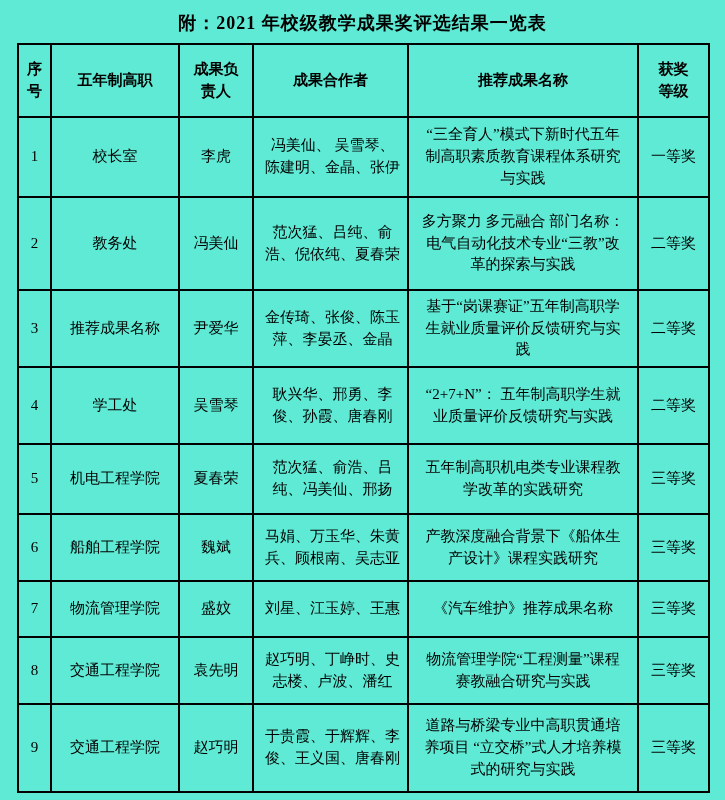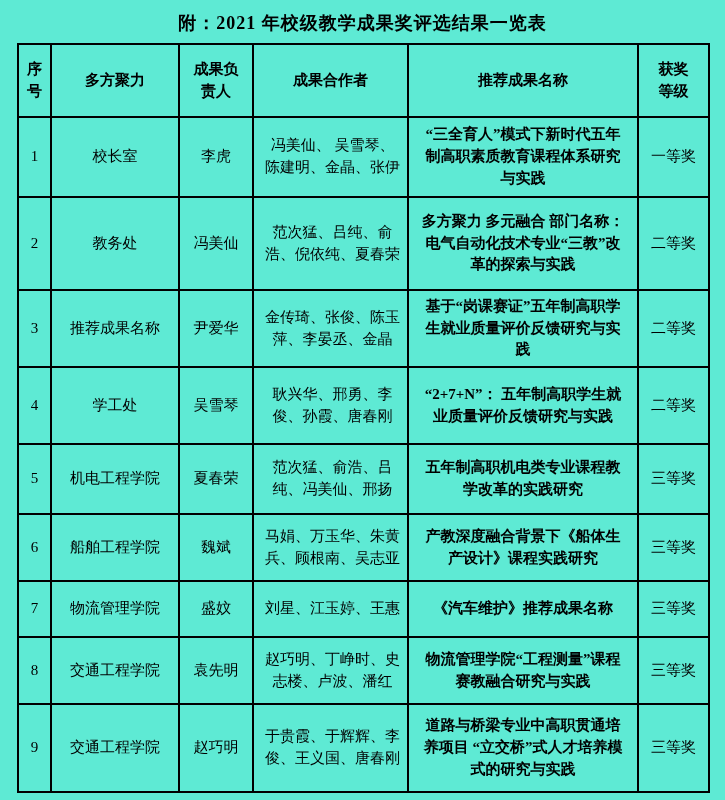--- a/index.html
+++ b/index.html
@@ -51,21 +51,20 @@
   }
   .results-table td { text-align: center; }
   .results-table td.c-collaborators {
     text-align: center;
     padding: 3px 6px 3px 10px;
     margin-top: 36px;
   }
   .results-table td.c-achievement {
     text-align: center;
     padding: 3px 12px;
-    font-weight: bold;
   }
   thead tr { height: 73px; }
   tbody tr:nth-child(1) { height: 80px; }
   tbody tr:nth-child(2) { height: 93px; }
   tbody tr:nth-child(3) { height: 77px; }
   tbody tr:nth-child(4) { height: 77px; }
   tbody tr:nth-child(5) { height: 70px; }
   tbody tr:nth-child(6) { height: 67px; }
   tbody tr:nth-child(7) { height: 56px; }
   tbody tr:nth-child(8) { height: 67px; }
@@ -83,21 +82,21 @@
       <col style="width:128px">
       <col style="width:74px">
       <col style="width:155px">
       <col style="width:230px">
       <col style="width:71px">
     </colgroup>
     <thead>
       <tr>
         <th>序
 号</th>
-        <th>多方聚力</th>
+        <th>五年制高职</th>
         <th>成果负
 责人</th>
         <th>成果合作者</th>
         <th>推荐成果名称</th>
         <th>获奖
 等级</th>
       </tr>
     </thead>
     <tbody>
         <tr>

